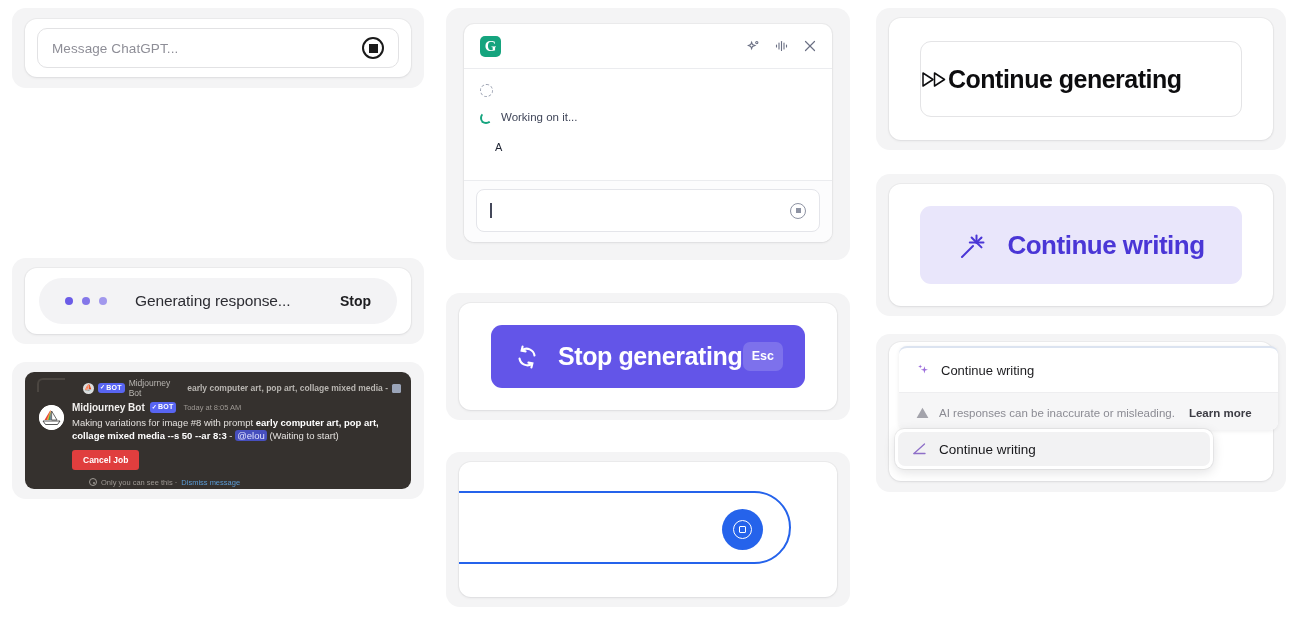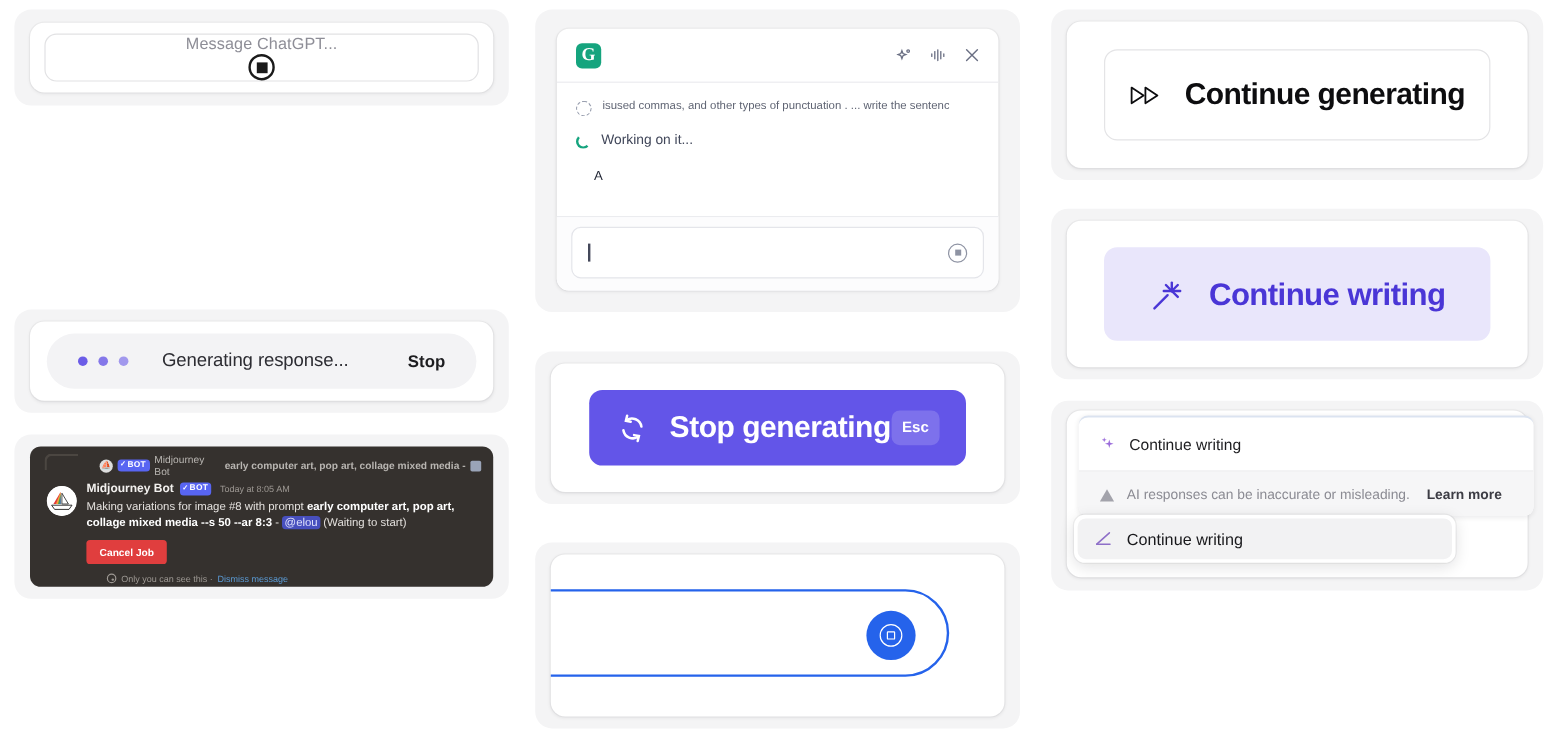--- a/index.html
+++ b/index.html
@@ -23,21 +23,21 @@
     border-radius: 12px;
     box-shadow: 0 1px 3px rgba(16,18,27,.07), 0 0 0 1px rgba(16,18,27,.035);
   }
 
   
   #card-chatgpt { left: 12px; top: 8px; width: 412px; height: 80px; }
   #chatgpt-inner { left: 13px; top: 11px; right: 13px; bottom: 11px; }
   .gpt-field {
     position: absolute; left: 12px; top: 9px; right: 12px; bottom: 9px;
     border: 1px solid #e2e2e4; border-radius: 10px;
-    display: flex; align-items: center; padding: 0 14px; flex-direction: column;
+    display: flex; align-items: center; padding: 0 14px;
   }
   .gpt-placeholder { color: #8e8e97; font-size: 13.5px; flex: 1; letter-spacing:.1px;}
   .stop-ring {
     width: 22px; height: 22px; border-radius: 50%;
     border: 2px solid #1a1a1a; display: flex; align-items: center; justify-content: center;
     flex: 0 0 auto;
   }
   .stop-ring i { width: 9px; height: 9px; background: #1a1a1a; display:block; }
 
   
@@ -203,21 +203,21 @@
     border: 1.6px solid #fff; display: flex; align-items: center; justify-content: center;
   }
   .blue-send .o i { width: 7px; height: 7px; border: 1.6px solid #fff; display: block; border-radius: 1px; }
 
   
   #card-contgen { left: 876px; top: 8px; width: 410px; height: 142px; }
   #contgen-inner { left: 13px; top: 10px; right: 13px; bottom: 10px; }
   .contgen-btn {
     position: absolute; left: 31px; top: 23px; right: 31px; bottom: 23px;
     border: 1px solid #e4e4e6; border-radius: 11px; background: #fff;
-    display: flex; align-items: center; justify-content: center; gap: 19px;
+    display: flex; align-items: center; justify-content: flex-start; 
     cursor: pointer; font-family: inherit;
   }
   .contgen-label { font-size: 25px; font-weight: 700; color: #0d0d0f; letter-spacing: -.5px; }
 
   
   #card-contwrite { left: 876px; top: 174px; width: 410px; height: 142px; }
   #contwrite-inner { left: 13px; top: 10px; right: 13px; bottom: 10px; }
   .contwrite-btn {
     position: absolute; left: 31px; top: 22px; right: 31px; bottom: 22px;
     background: #e9e6fb; border: none; border-radius: 11px;
@@ -367,21 +367,20 @@
               <line x1="1.5" y1="1.5" x2="10.5" y2="10.5"></line>
               <line x1="10.5" y1="1.5" x2="1.5" y2="10.5"></line>
             </svg>
           </span>
         </span>
       </div>
 
       <div class="gm-body">
         <div class="gm-row">
           <span class="gm-dashed-circle"></span>
-          <span class="gm-suggestion">isused commas, and other types of punctuation . ... write the sentenc</span>
         </div>
         <div class="gm-row">
           <span class="gm-spinner"></span>
           <span class="gm-working">Working on it...</span>
         </div>
         <div class="gm-outline">
           <div class="ind">A</div>
         </div>
       </div>
 

